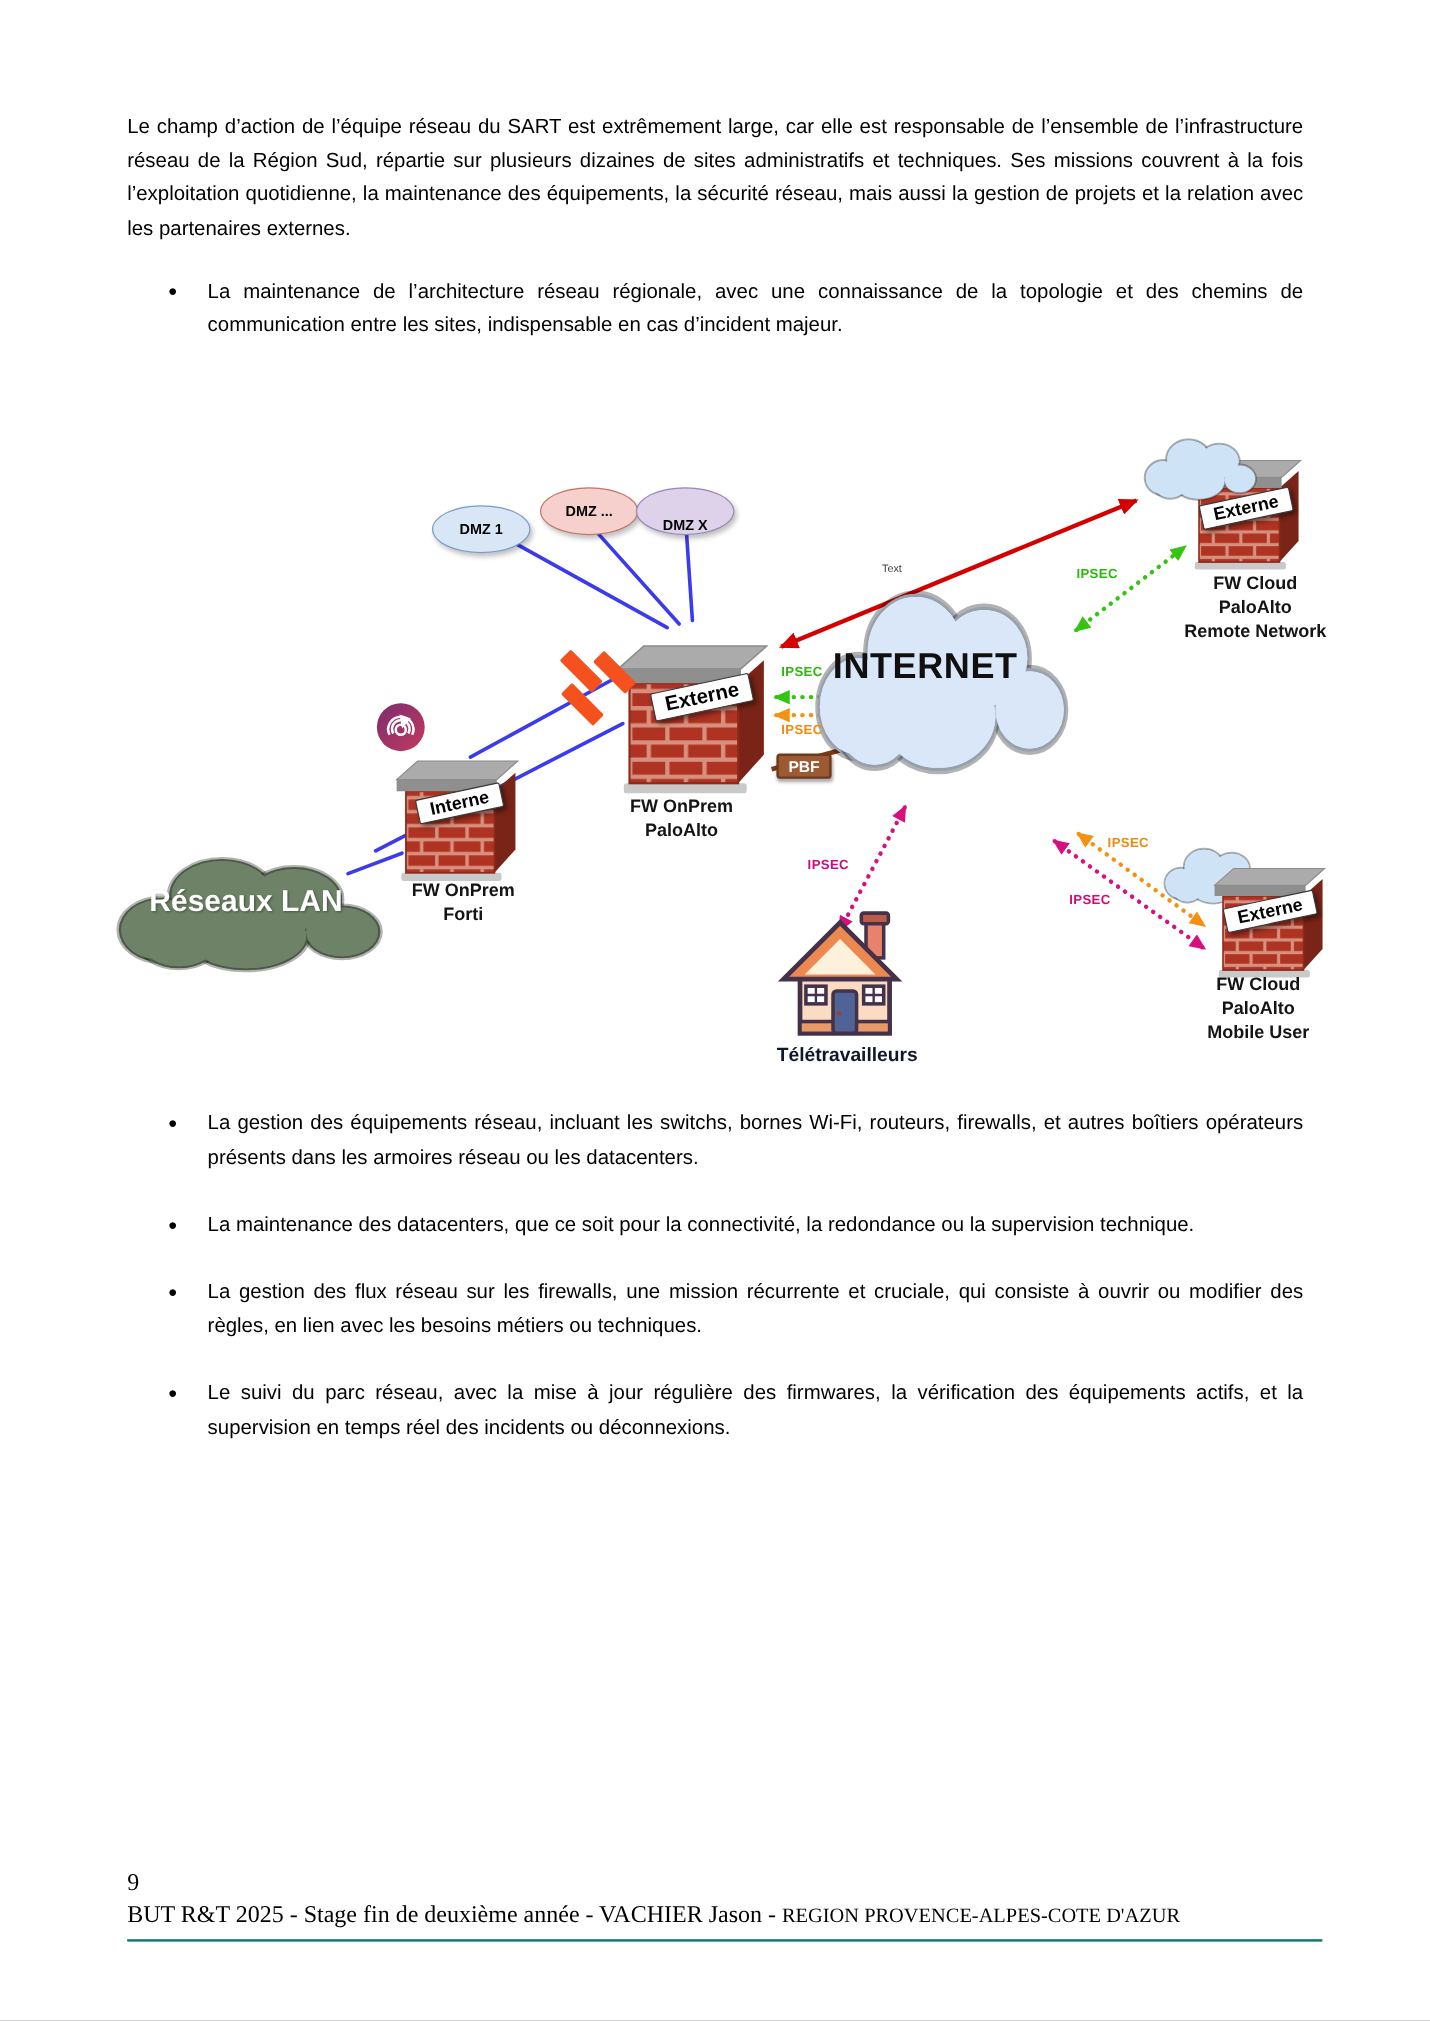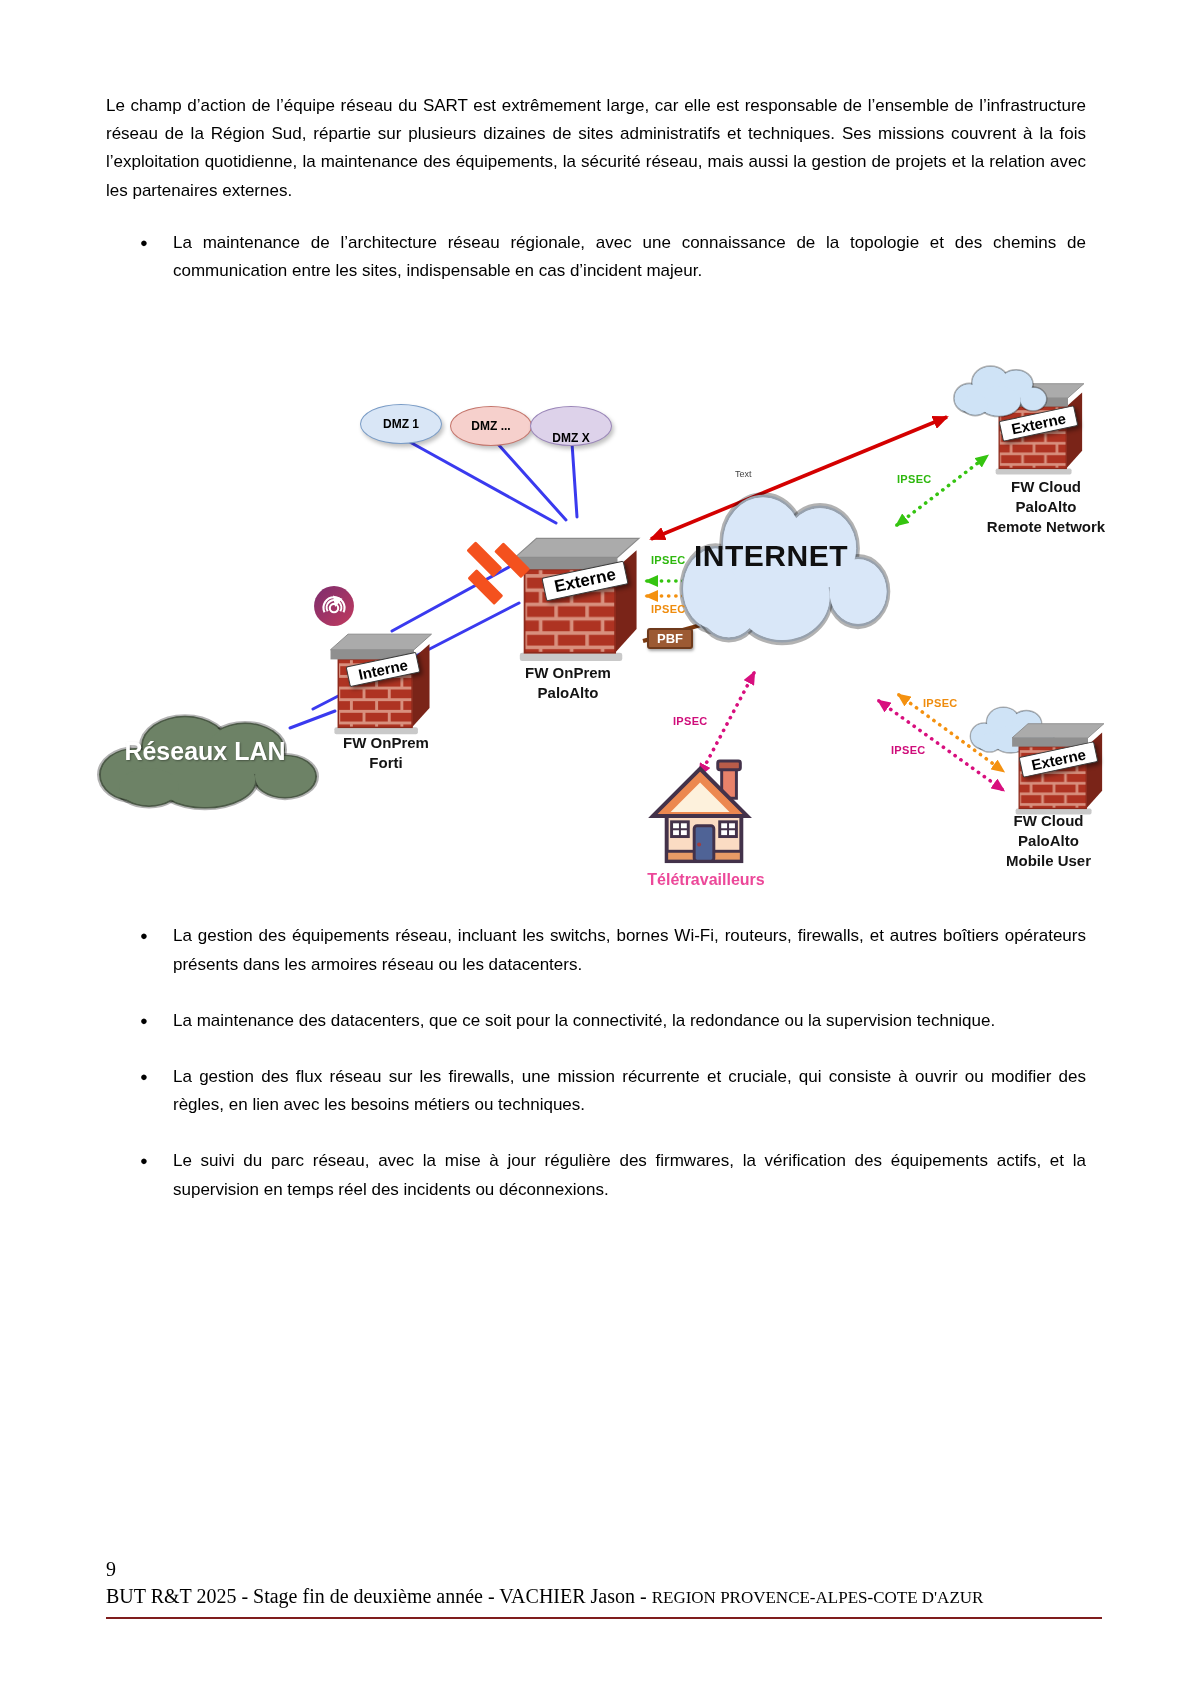--- a/index.html
+++ b/index.html
@@ -34,27 +34,27 @@
   .ipsec{position:absolute;font-size:11px;font-weight:bold;letter-spacing:.3px;}
   .ip-green{color:#2eb80e;}
   .ip-orange{color:#ef8c0e;}
   .ip-magenta{color:#cf0d7a;}
   .pbf{position:absolute;background:#9c5a33;border:2px solid #6e3a1c;border-radius:3px;color:#fff;
        font-weight:bold;font-size:13px;padding:1px 8px;box-shadow:1px 2px 3px rgba(0,0,0,.35);}
   .inet-text{position:absolute;text-align:center;font-weight:bold;font-size:30px;letter-spacing:.5px;color:#101010;}
   .inet-note{position:absolute;font-size:9px;color:#444;}
   .lan-label{position:absolute;text-align:center;font-weight:bold;font-size:25px;color:#fff;
              text-shadow:1px 1px 2px rgba(0,0,0,.35);}
-  .tele-label{position:absolute;text-align:center;font-weight:bold;font-size:16px;color:#ec4899;}
+  .tele-label{position:absolute;text-align:center;font-weight:bold;font-size:16px;color:#0f172a;}
   
   .caption{margin-top:12px;text-align:center;font-style:italic;font-size:19px;color:#34699a;padding-right:70px;}
   .after-list{margin-top:62px;}
   .footer{position:absolute;left:106px;top:1556px;width:996px;font-family:"Liberation Serif",serif;}
   .page-num{font-size:20px;line-height:26px;}
-  .footer-line{font-size:20px;border-bottom:2px solid #7f1d1d;padding-bottom:5px;line-height:28px;}
+  .footer-line{font-size:20px;border-bottom:2px solid #0f766e;padding-bottom:5px;line-height:28px;}
   .footer-org{font-size:17px;}
 </style>
 </head>
 <body>
 
 <div class="page">
   <div class="content">
 
 
     <p class="body p1">Le champ d’action de l’équipe réseau du SART est extrêmement large, car elle est responsable de l’ensemble de l’infrastructure réseau de la Région Sud, répartie sur plusieurs dizaines de sites administratifs et techniques. Ses missions couvrent à la fois l’exploitation quotidienne, la maintenance des équipements, la sécurité réseau, mais aussi la gestion de projets et la relation avec les partenaires externes.</p>
@@ -195,21 +195,21 @@
           <path d="M11 26 A10 10 0 1 1 29 26"></path>
           <path d="M14 25 A7 7 0 1 1 26 25"></path>
         </g>
         <polygon points="19,10 28,13 21,21" fill="#fff"></polygon>
       </svg>
 
       <svg class="abs" style="left:556px;top:444px;" width="126" height="110" viewBox="0 0 120 112">
           <use href="#house"></use>
         </svg>
 
-      <div class="dmz dmz1" style="left:275px;top:91px;">
+      <div class="dmz dmz1" style="left:275px;top:108px;">
           <span>DMZ 1</span>
         </div>
       <div class="dmz dmz2" style="left:365px;top:93px;">
           <span>DMZ ...</span>
         </div>
       <div class="dmz dmz3" style="left:445px;top:93px;align-items:flex-end;">
           <span>DMZ X</span>
         </div>
 
       <div class="fwlabel big" style="left:458px;top:256px;">Externe</div>

